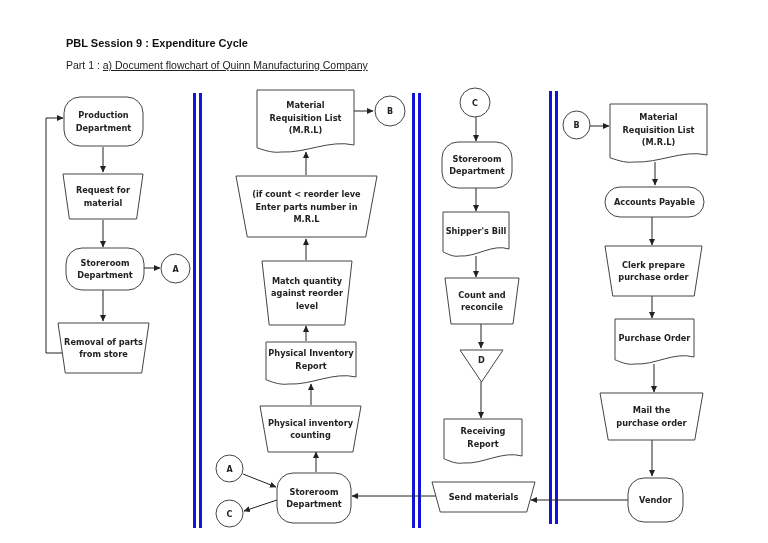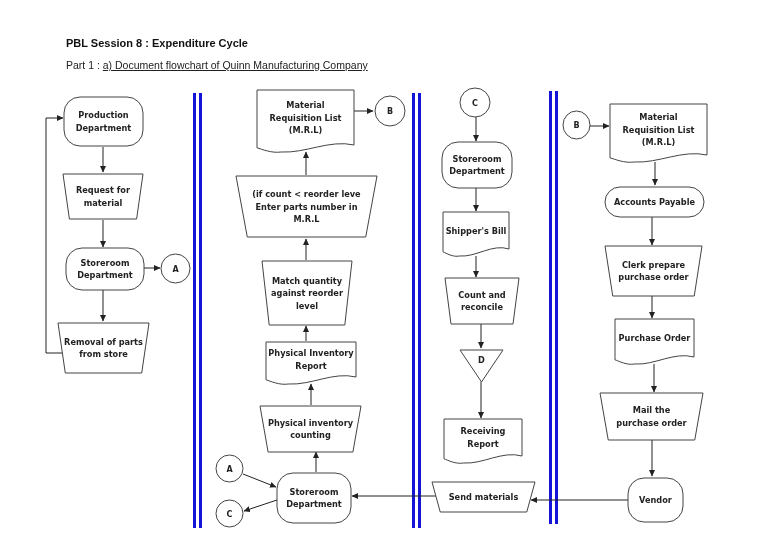--- a/index.html
+++ b/index.html
@@ -10,21 +10,21 @@
   svg { position: absolute; left: 0; top: 0; }
   .shape { fill: #ffffff; stroke: #444; stroke-width: 1; }
   .lbl { font-family: "DejaVu Sans", sans-serif; font-size: 8.2px; font-weight: bold; fill: #222; text-anchor: middle; }
   .conn { font-family: "DejaVu Sans", sans-serif; font-size: 8px; font-weight: bold; fill: #222; text-anchor: middle; }
   .edge { stroke: #222; stroke-width: 1; fill: none; }
   .lane { stroke: #1414d8; stroke-width: 3; }
 </style>
 </head>
 <body>
 
-<div class="title">PBL Session 8 : Expenditure Cycle</div>
+<div class="title">PBL Session 9 : Expenditure Cycle</div>
 <div class="subtitle">
   <span>Part 1 : </span><span class="u">a) Document flowchart of Quinn Manufacturing Company</span>
 </div>
 
 <svg id="chart" width="768" height="543" viewBox="0 0 768 543">
   <defs>
     <marker id="arr" markerWidth="7" markerHeight="7" refX="6" refY="3.5" orient="auto" markerUnits="userSpaceOnUse">
       <path d="M0,0.5 L6.5,3.5 L0,6.5 Z" fill="#222"></path>
     </marker>
   </defs>

